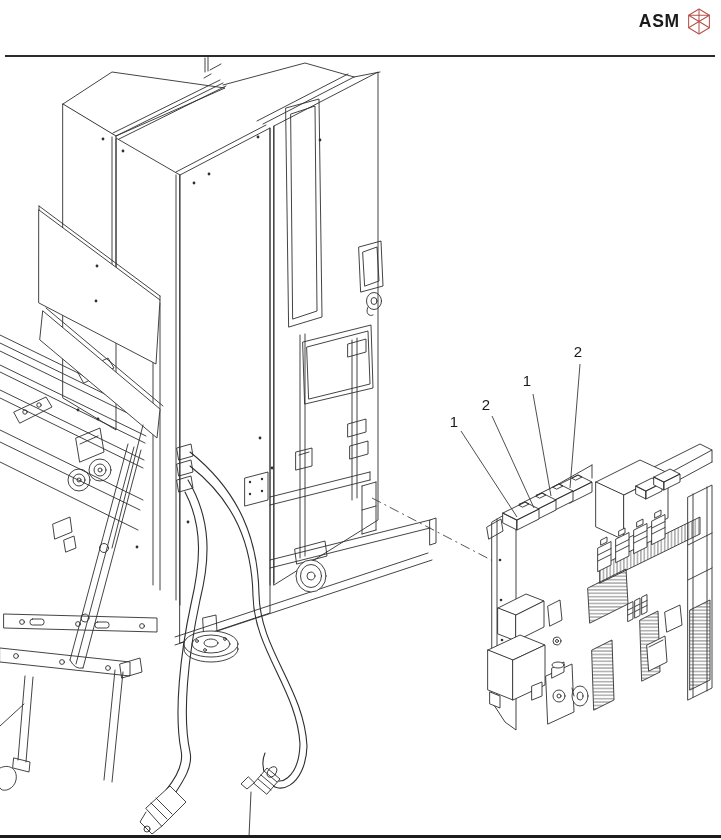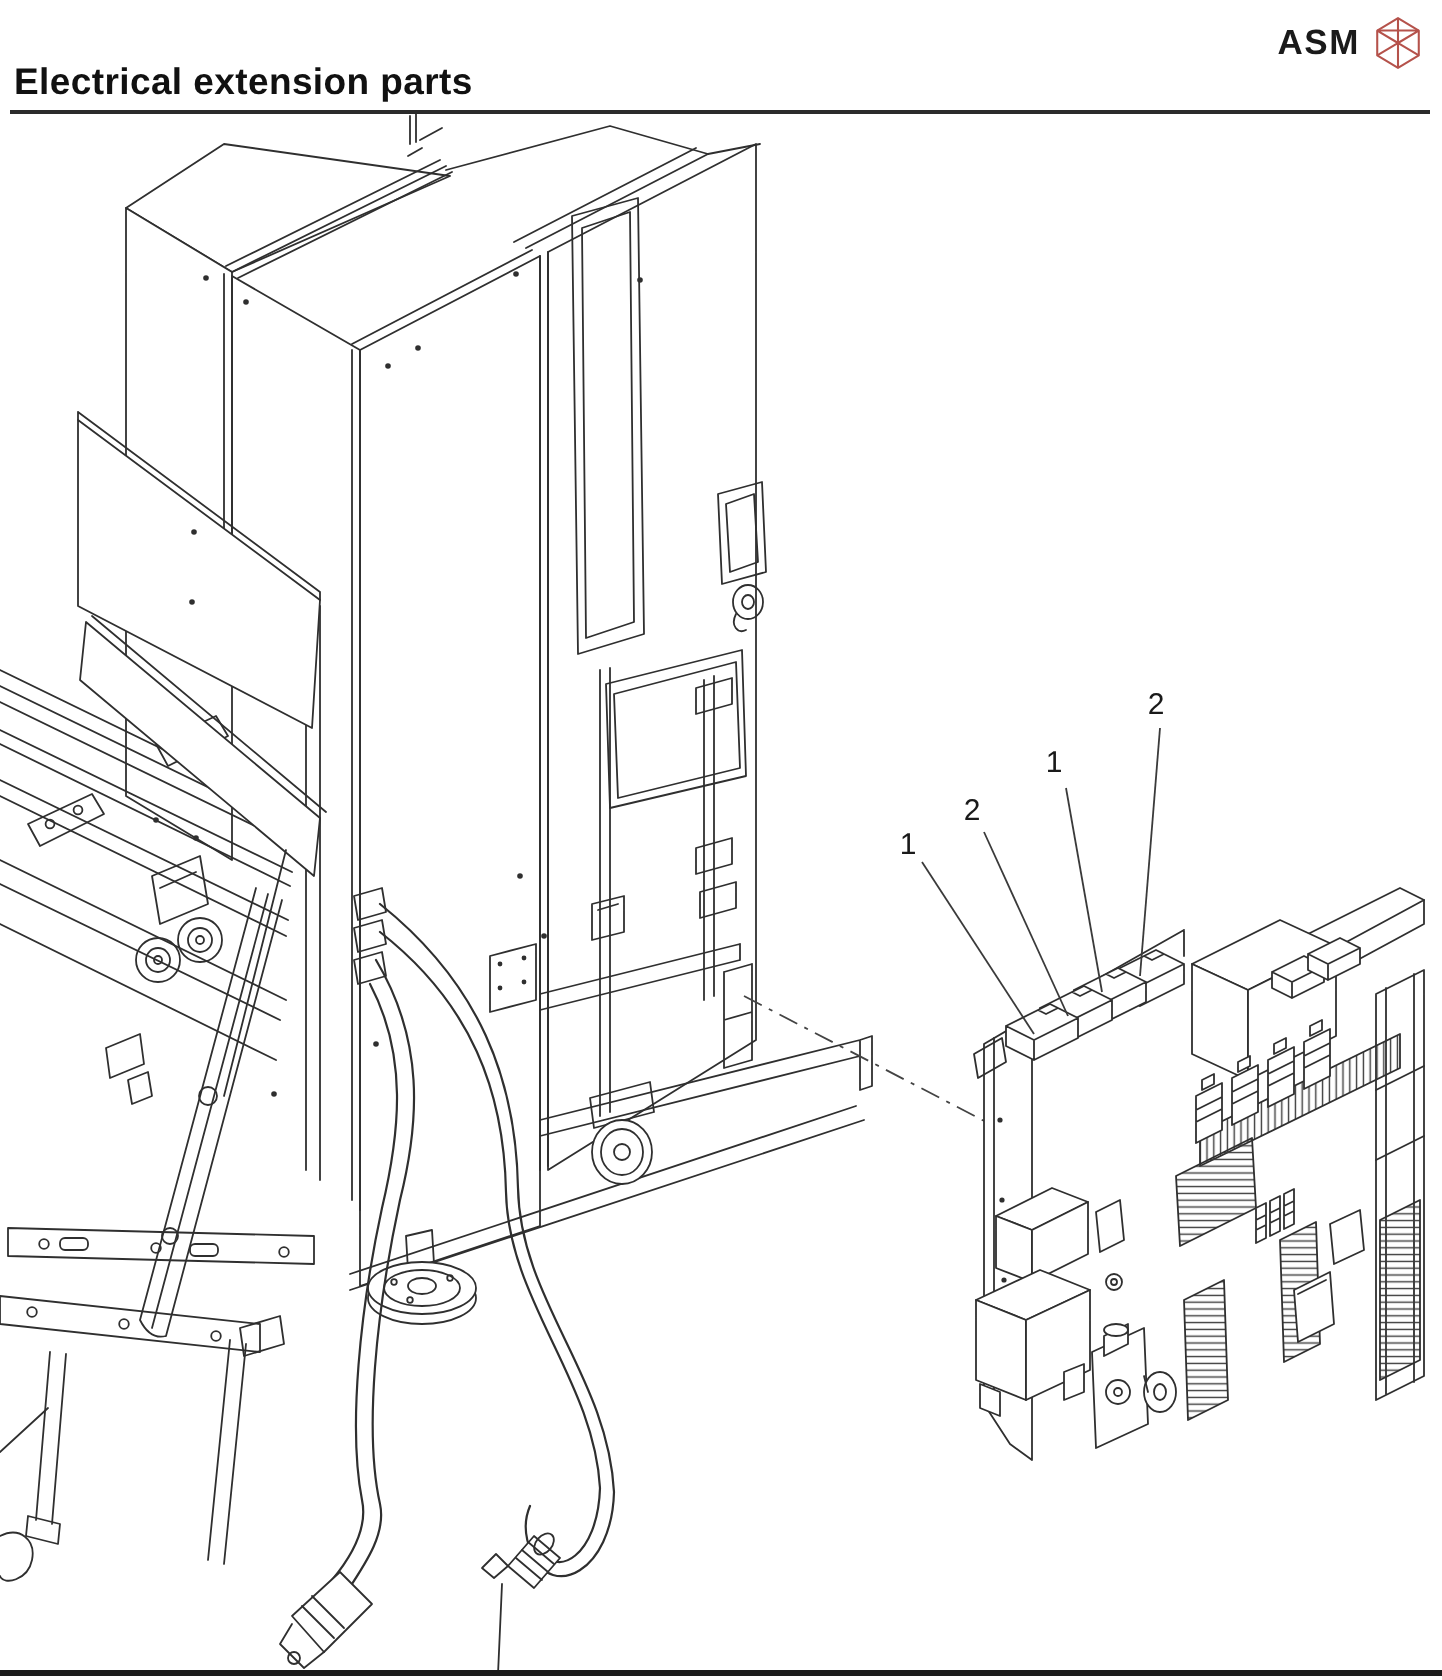--- a/index.html
+++ b/index.html
@@ -298,21 +298,20 @@
     </g>
 
     <g text-anchor="middle">
       <text class="callout" x="454" y="427">1</text>
       <text class="callout" x="486" y="410">2</text>
       <text class="callout" x="527" y="386">1</text>
       <text class="callout" x="578" y="357">2</text>
     </g>
   </svg>
 
-  <h1 class="page-title">Electrical extension parts</h1>
   <div class="title-rule"></div>
 
   <div class="brand">
     <span class="brand-text">ASM</span>
     <svg width="26" height="27" viewBox="0 0 24 26" xmlns="http://www.w3.org/2000/svg">
       <g stroke="#b5524b" stroke-width="1" fill="none" stroke-linejoin="round">
         <path d="M12,1 L22,7 L22,19 L12,25 L2,19 L2,7 Z"></path>
         <path d="M12,1 L12,25 M2,7 L22,19 M22,7 L2,19 M2,7 L22,7 M2,7 L12,13 L22,7 M12,13 L12,25"></path>
       </g>
     </svg>

